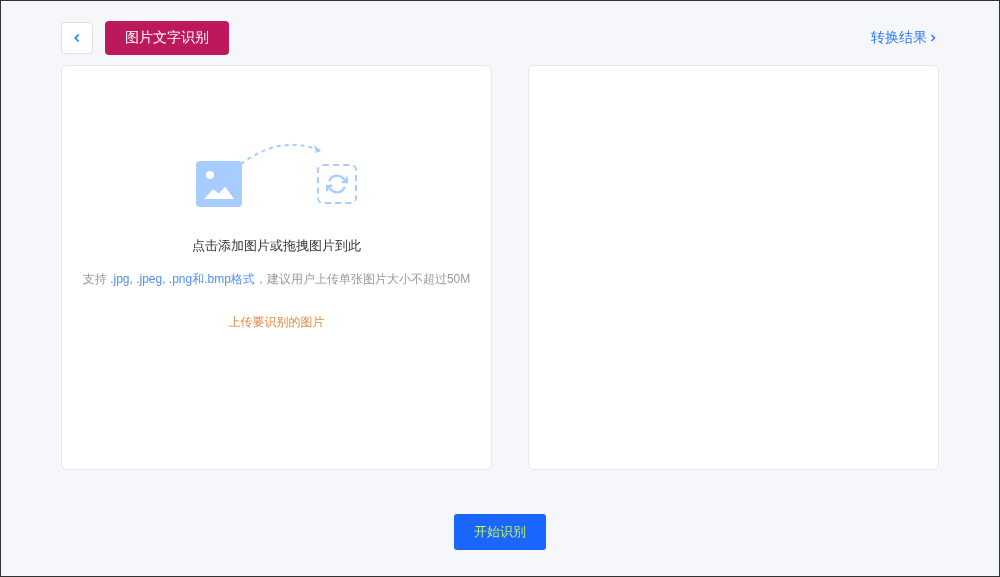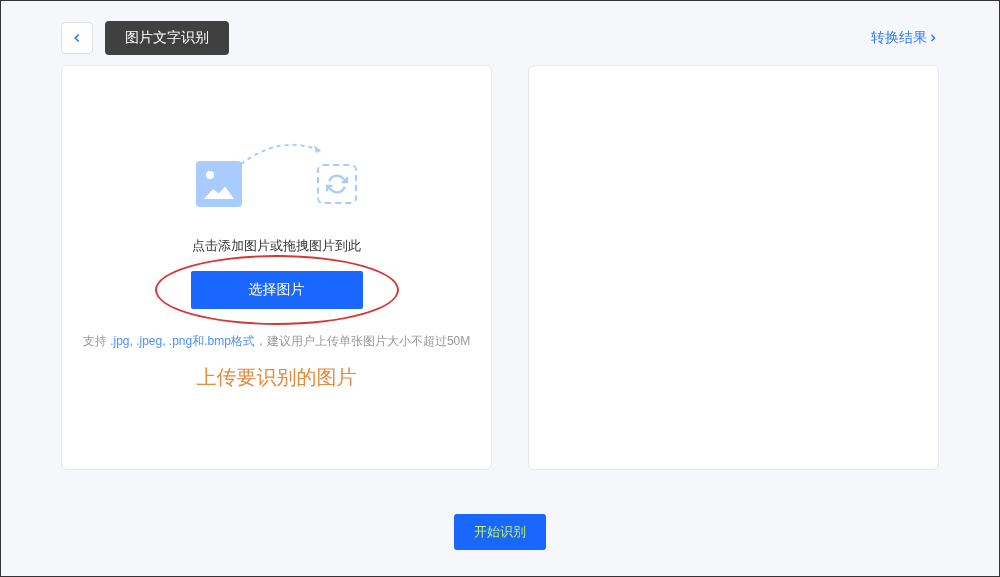--- a/index.html
+++ b/index.html
@@ -35,21 +35,21 @@
       background: #fff;
       border: 1px solid #e0e0e0;
       border-radius: 4px;
       display: flex;
       align-items: center;
       justify-content: center;
       cursor: pointer;
     }
     .back-btn svg { width: 14px; height: 14px; }
     .title-btn {
-      background: #404040;
+      background: #be185d;
       color: #fff;
       padding: 8px 20px;
       border-radius: 4px;
       font-size: 14px;
       border: none;
       cursor: pointer;
     }
     .result-link {
       color: #2d7aff;
       font-size: 14px;
@@ -161,23 +161,23 @@
       cursor: pointer;
     }
     .format-hint {
       font-size: 12px;
       color: #999;
       margin-bottom: 12px;
       text-align: center;
     }
     .format-hint .blue { color: #4d8fff; }
     .annotation {
-      font-size: 20px;
+      font-size: 12px;
       color: #e68a3c;
-      margin-top: 2px;
+      margin-top: 14px;
     }
     .footer {
       display: flex;
       justify-content: center;
       padding: 16px 0 26px 0;
     }
     .start-btn {
       background: #1967ff;
       color: #bef264;
       border: none;
@@ -219,24 +219,20 @@
         <div class="refresh-box">
           <svg viewBox="0 0 24 24" fill="none" stroke="#a8ccff" stroke-width="2.5">
             <path d="M23 4v6h-6"></path>
               <path d="M1 20v-6h6"></path>
             <path d="M3.51 9a9 9 0 0 1 14.85-3.36L23 10"></path>
             <path d="M20.49 15a9 9 0 0 1-14.85 3.36L1 14"></path>
           </svg>
         </div>
       </div>
       <div class="upload-text">点击添加图片或拖拽图片到此</div>
-      <div class="select-btn-wrap">
-        <div class="red-oval"></div>
-        <button class="select-btn">选择图片</button>
-      </div>
       <div class="format-hint">
         <span>支持 </span><span class="blue">.jpg, .jpeg, .png和.bmp格式</span><span>，建议用户上传单张图片大小不超过50M</span>
       </div>
       <div class="annotation">上传要识别的图片</div>
     </div>
     <div class="panel"></div>
   </div>
 
   <div class="footer">
     <button class="start-btn">开始识别</button>

